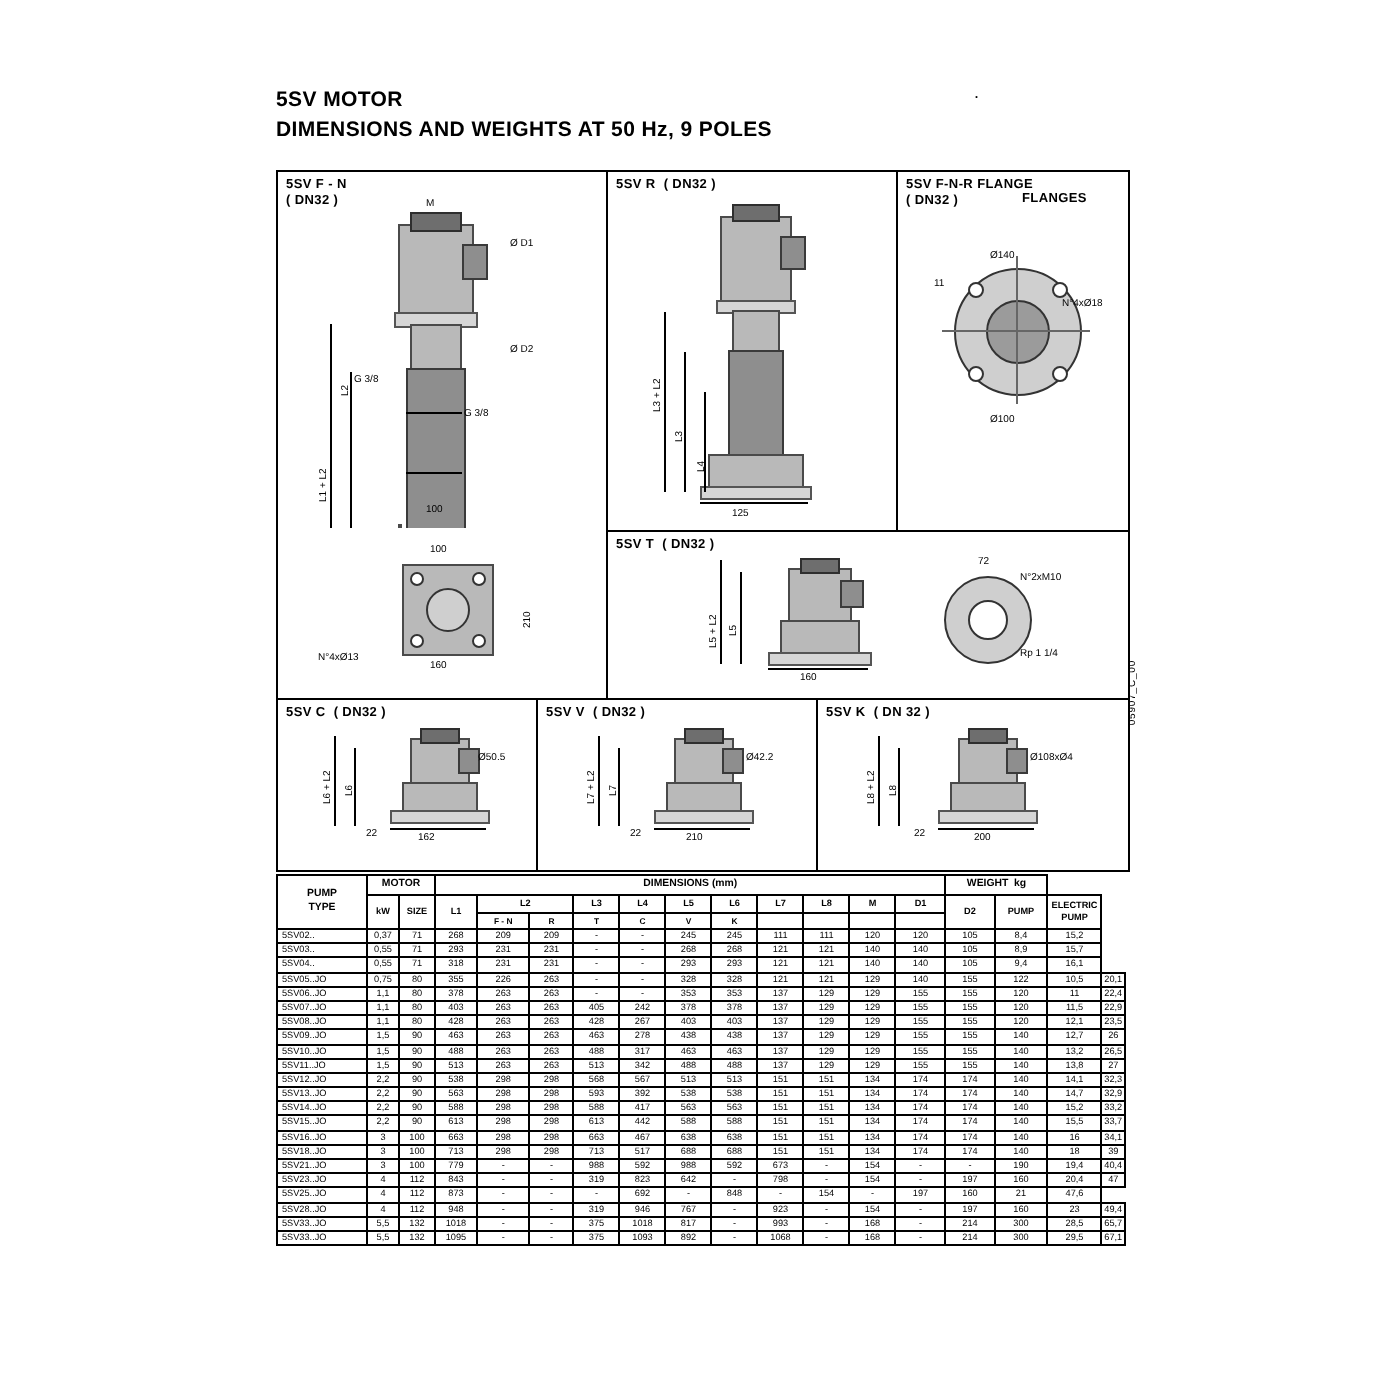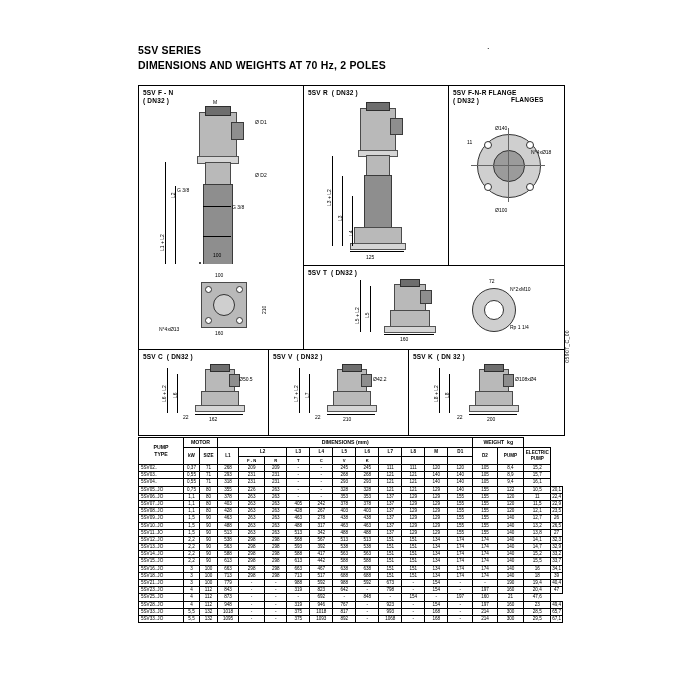--- a/index.html
+++ b/index.html
@@ -38,22 +38,22 @@
   .hdr-sub2 td{font-size:4.2px;font-weight:bold;height:7px;}
   .code{position:absolute;right:139px;top:392px;font-size:5px;transform:rotate(-90deg);transform-origin:100% 0;letter-spacing:.4px;}
   .code2{position:absolute;left:545px;top:686px;font-size:4.5px;}
 </style>
 </head>
 <body>
 
 <div class="page">
 
   <div class="title-block">
-    <div class="title-1">5SV SERIES</div>
-    <div class="title-2">DIMENSIONS AND WEIGHTS AT 70 Hz, 2 POLES</div>
+    <div class="title-1">5SV MOTOR</div>
+    <div class="title-2">DIMENSIONS AND WEIGHTS AT 50 Hz, 9 POLES</div>
   </div>
   <div class="dot-mark">.</div>
 
   <div class="box" style="left:138px;top:85px;width:165px;height:264px;">
     <div class="boxlabel" style="left:4px;top:3px;">
       <span>5SV F - N</span><br><span>( DN32 )</span>
     </div>
 
     <div class="gray" style="left:60px;top:26px;width:36px;height:44px;"></div>
     <div class="dark" style="left:66px;top:20px;width:24px;height:8px;"></div>

